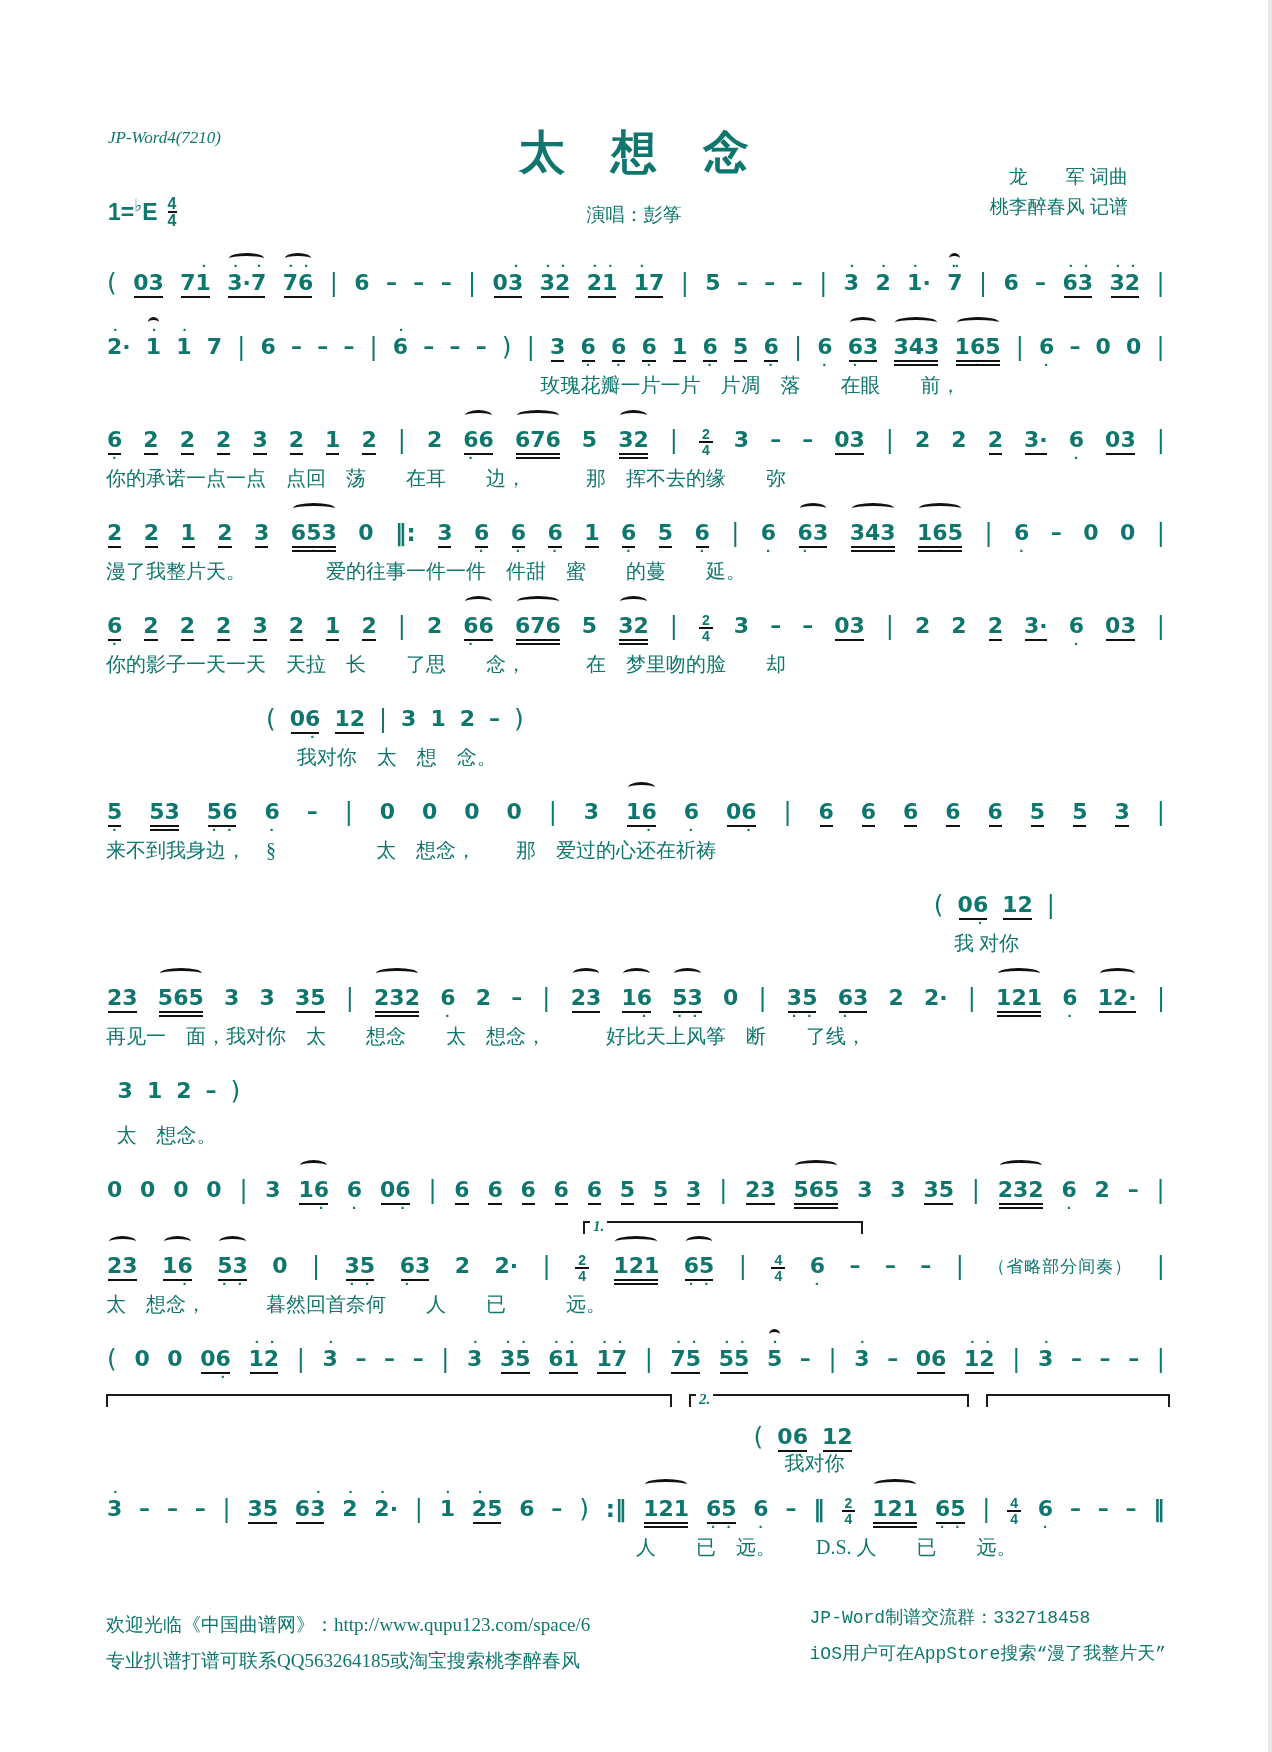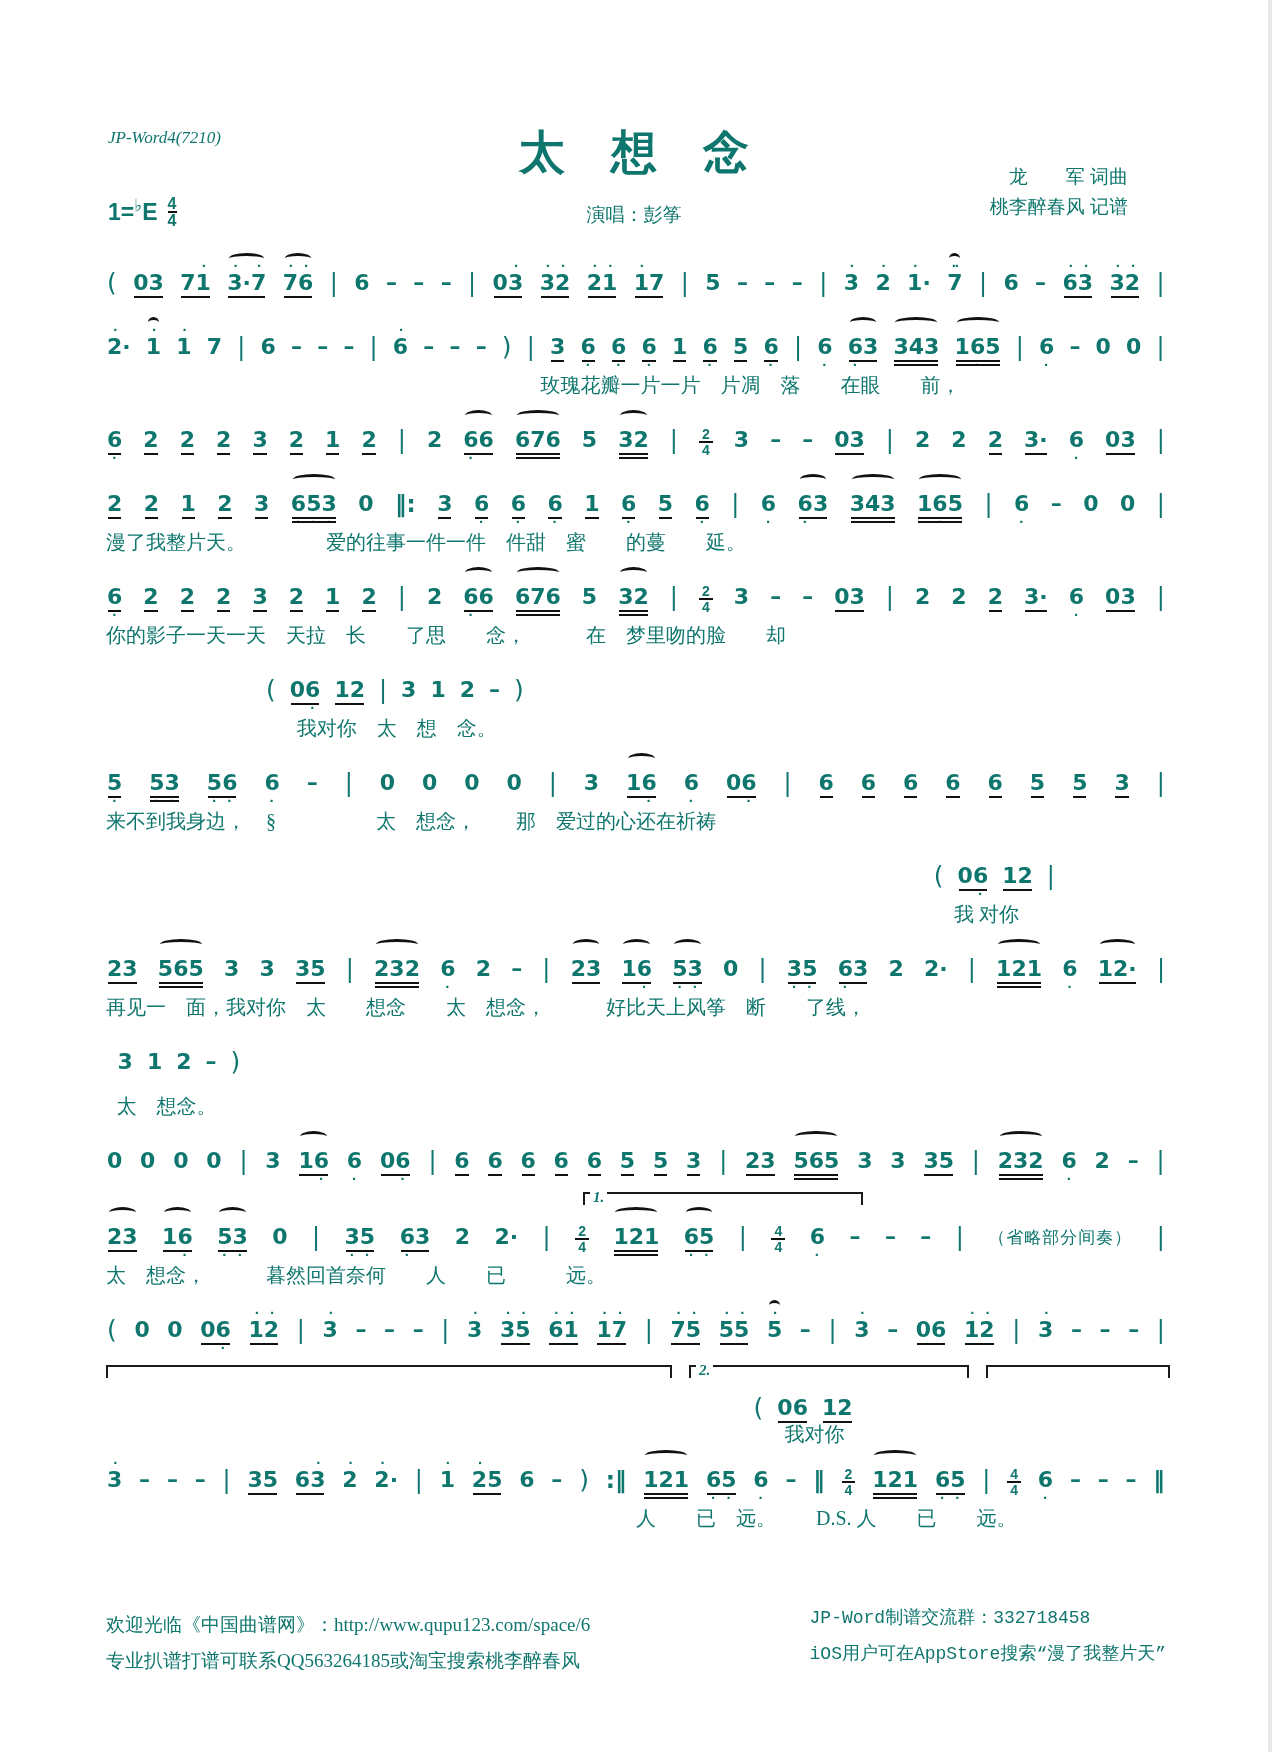--- a/index.html
+++ b/index.html
@@ -1206,20 +1206,21 @@
             <span class="arcrow"></span>
             <span class="cells">
               <span class="cell">
                 <span class="ad"></span>
                 <span class="dg">|</span>
                 <span class="bd"></span>
               </span>
             </span>
           </span>
         </div>
+        <div class="lyrics">你的承诺一点一点　点回　荡　　在耳　　边，　　　那　挥不去的缘　　弥</div>
       </div>
       <div class="system">
         <div class="notes-row spread">
           <span class="tk">
             <span class="arcrow"></span>
             <span class="cells">
               <span class="cell">
                 <span class="ad"></span>
                 <span class="dg">2</span>
                 <span class="bd"></span>

